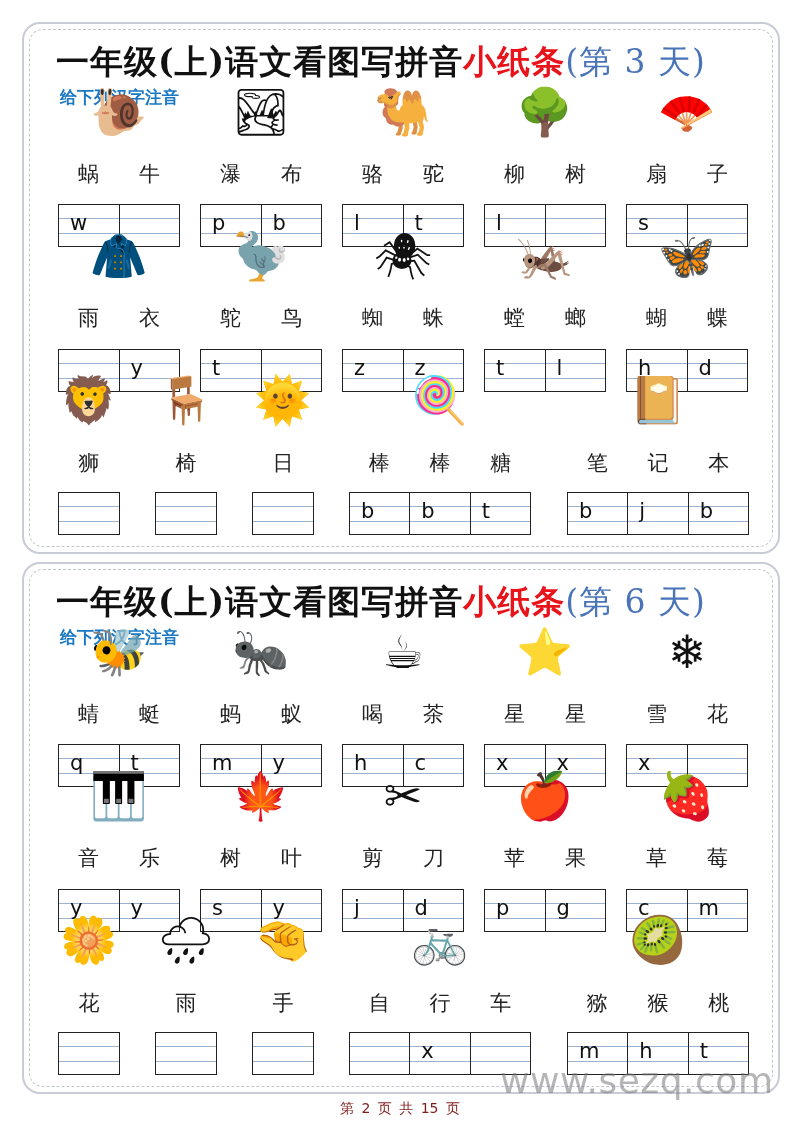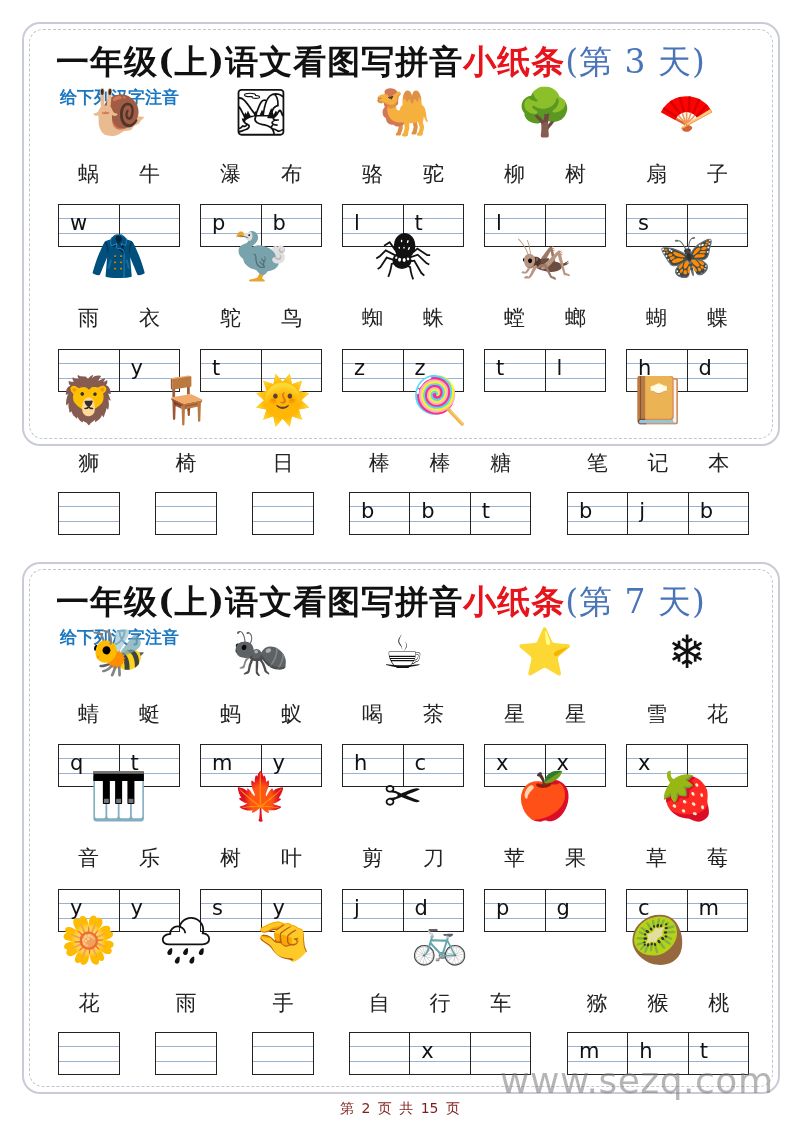--- a/index.html
+++ b/index.html
@@ -14,21 +14,21 @@
       background: #fff;
     }
     .card::before {
       content: "";
       position: absolute;
       left: 5px; top: 5px; right: 5px; bottom: 5px;
       border: 1.5px dashed #bfc4d2;
       border-radius: 14px;
       pointer-events: none;
     }
-    .card-1 { top: 22px; height: 424px; }
+    .card-1 { top: 22px; height: 532px; }
     .card-2 { top: 562px; height: 532px; }
 
     .title {
       position: absolute;
       left: 32px; top: 16px;
       font-size: 33px;
       font-weight: bold;
       letter-spacing: 1px;
       white-space: nowrap;
       font-family: "DejaVu Serif", serif;
@@ -265,21 +265,21 @@
         <div class="grid" style="left: 543px; width: 182px; top: 468px;">
           <div class="cell">b</div>
           <div class="cell">j</div>
           <div class="cell">b</div>
         </div>
       </div>
     </div>
 </div>
 
 <div id="card-1" class="card card-2">
-  <div class="title"><span class="t-black">一年级(上)语文看图写拼音</span><span class="t-red">小纸条</span><span class="t-blue">(第 7 天)</span></div>
+  <div class="title"><span class="t-black">一年级(上)语文看图写拼音</span><span class="t-red">小纸条</span><span class="t-blue">(第 6 天)</span></div>
   <div class="subtitle">给下列汉字注音</div>
   <div class="items">
       <div class="item">
         <div class="pic" style="left: 34px; width: 122px; top: 58px; height: 60px; font-family: &quot;DejaVu Sans&quot;, sans-serif;">🐝</div>
         <div class="chars" style="left: 34px; width: 122px; top: 136px;">
           <span>蜻</span>
           <span>蜓</span>
         </div>
         <div class="grid" style="left: 34px; width: 122px; top: 180px;">
           <div class="cell">q</div>

